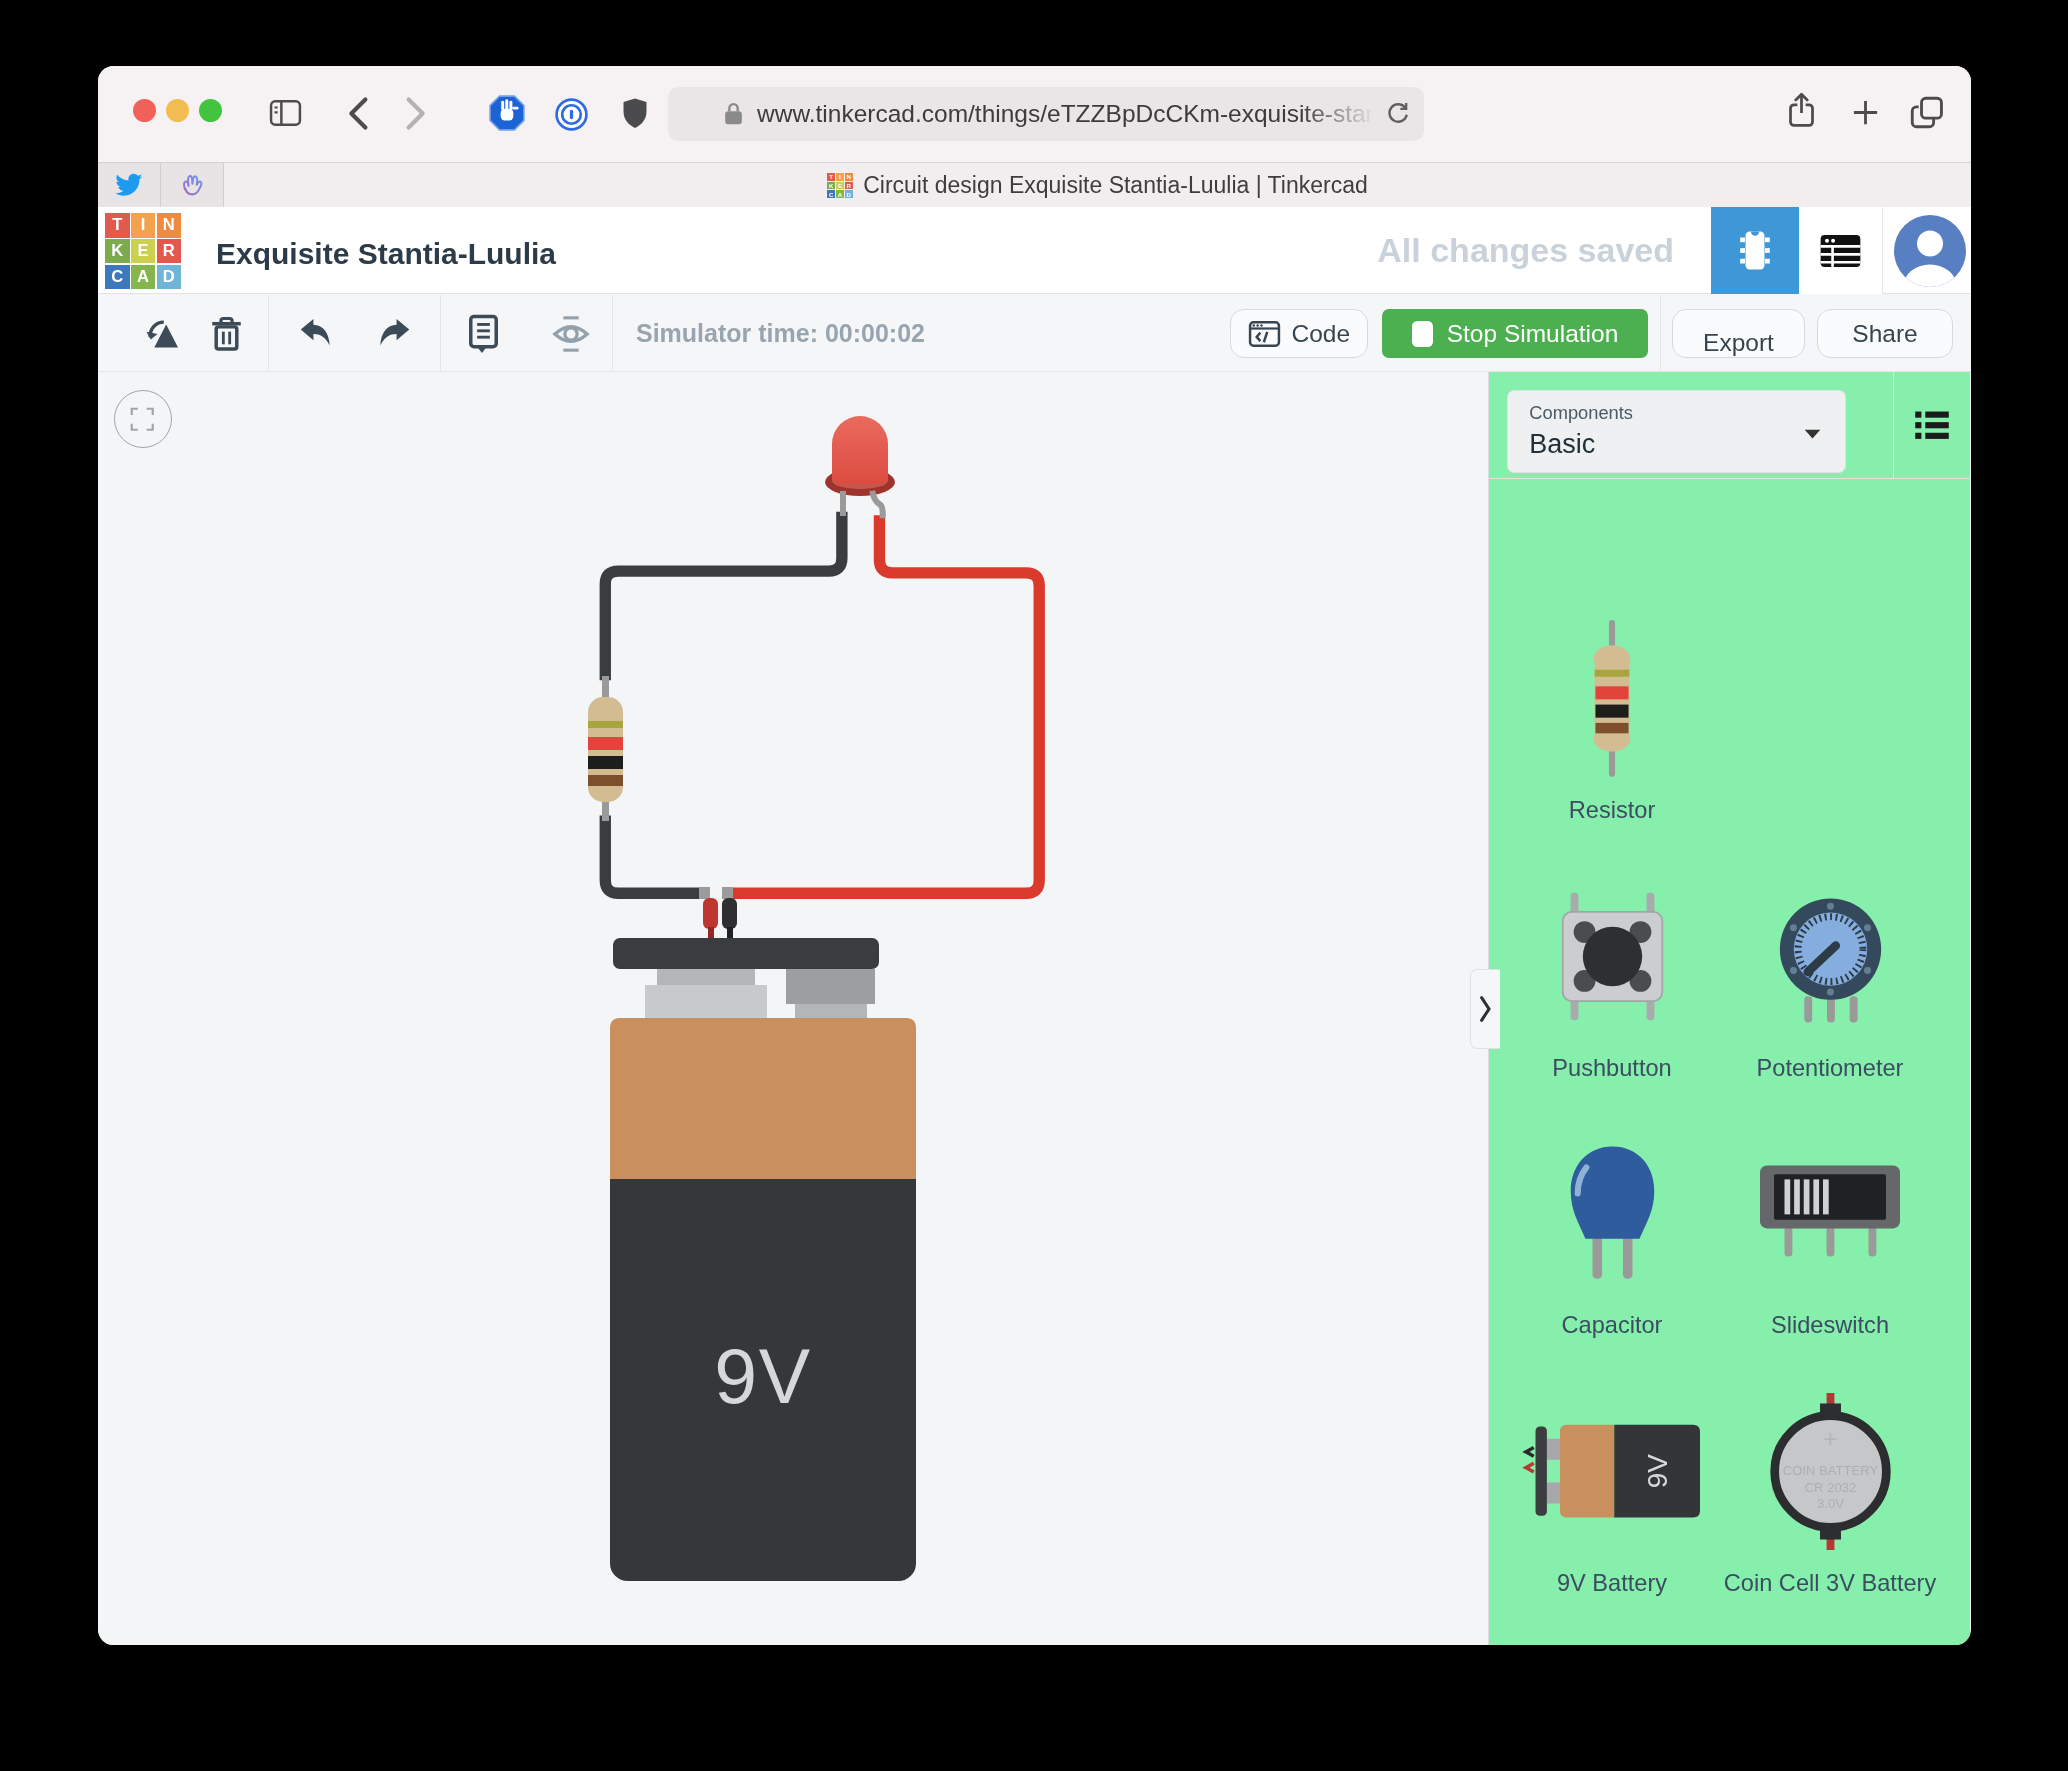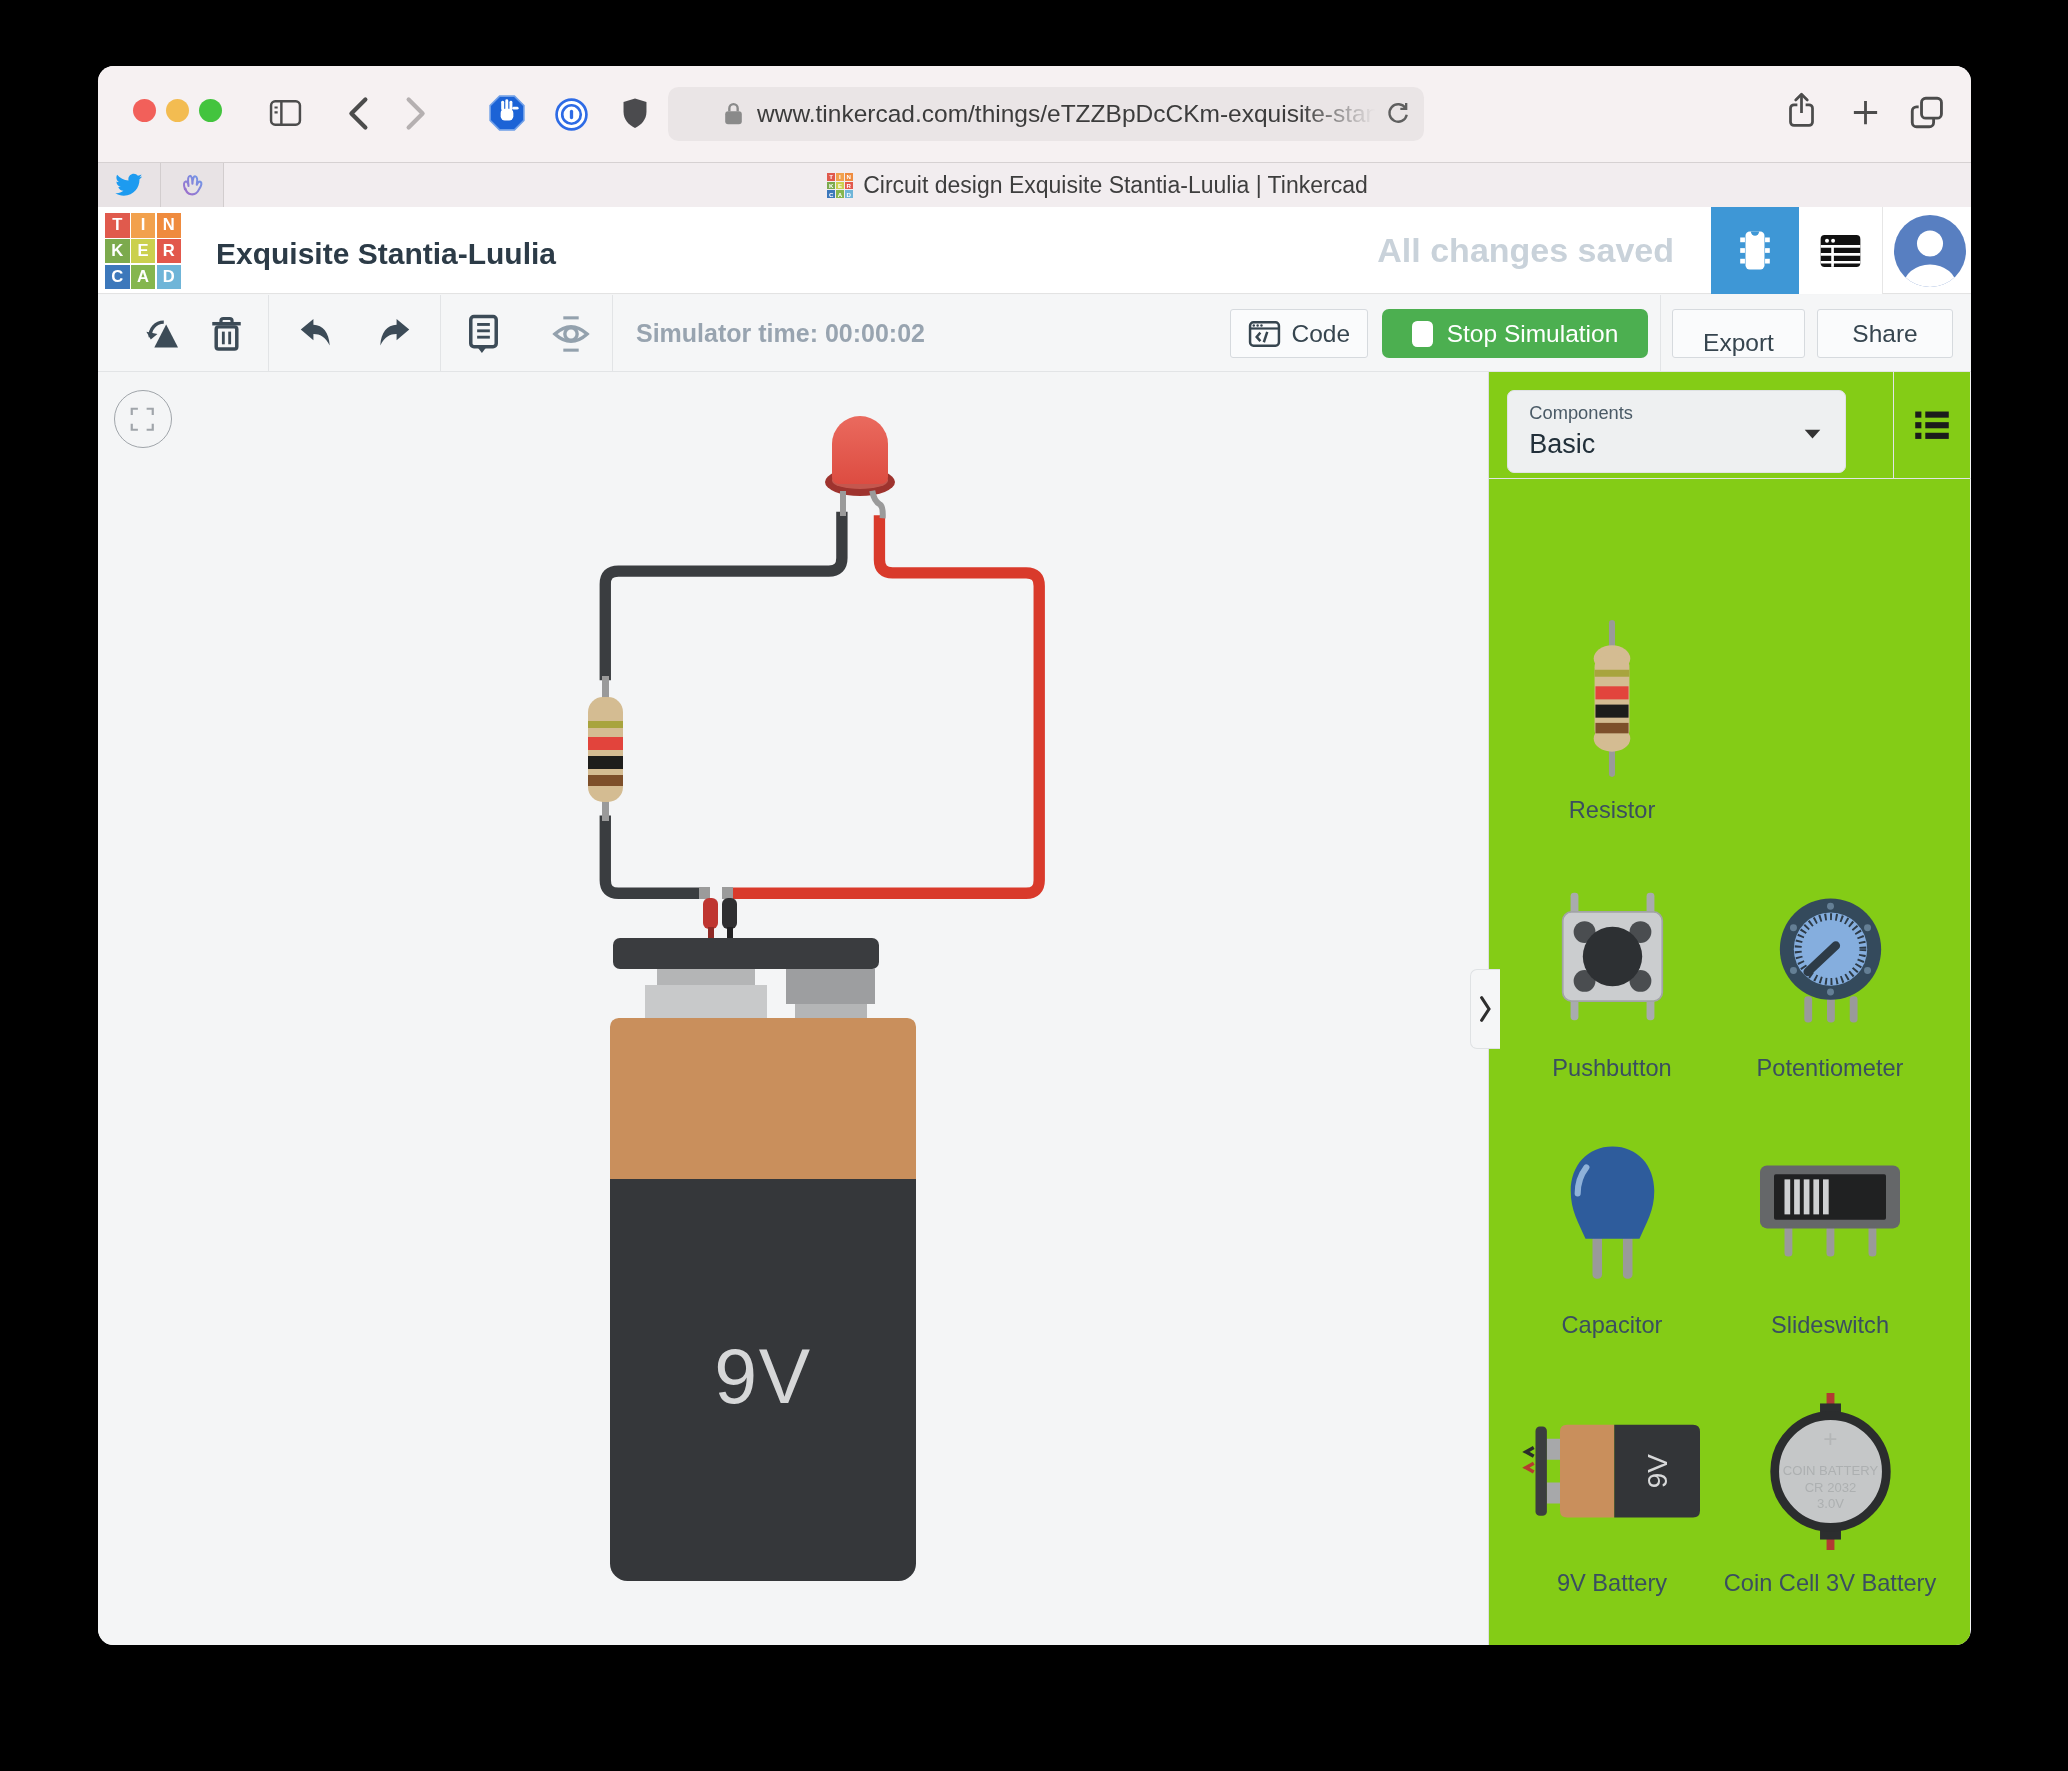--- a/index.html
+++ b/index.html
@@ -50,21 +50,21 @@
   .avatar { position:absolute; left:1796px; top:7.9px; width:72px; height:72px; border-radius:50%;
             background:#587fc1; overflow:hidden; display:flex; align-items:flex-end; justify-content:center; }
 
   
   .tc-toolbar { position:absolute; left:0; top:229px; width:1873px; height:77px; background:#f5f6f7; border-bottom:0.9px solid #e2e4e6; }
   .tb-ic { position:absolute; top:17.5px; width:42px; height:42px; display:flex; align-items:center; justify-content:center; color:#3c4b57; }
   .tb-ic.light { color:#93a1ad; }
   .tb-sep { position:absolute; top:0; width:0.9px; height:77px; background:#e2e4e6; }
   .sim-time { position:absolute; left:538px; top:0; height:77px; display:flex; align-items:center;
               font-size:25px; font-weight:bold; color:#98a4b0; }
-  .tb-btn { position:absolute; top:14px; height:49px; border:0.9px solid #d6dade; border-radius:3px; background:#fafbfc;
+  .tb-btn { position:absolute; top:14px; height:49px; border:0.9px solid #d6dade; border-radius:14px; background:#fafbfc;
             display:flex; align-items:center; justify-content:center; gap:10.5px; font-size:24.5px; color:#36454f; }
   .stop-btn { position:absolute; left:1284px; top:14px; width:266px; height:49px; border-radius:7px; background:#4caf50;
               display:flex; align-items:center; justify-content:center; gap:14px; font-size:24.5px; color:#fff; border:none; }
   .stop-square { width:21px; height:26px; border-radius:5.2px; background:#fff; }
 
   
   .main { position:absolute; left:0; top:306px; width:1873px; height:1273px; }
   .canvas { position:absolute; left:0; top:0; width:1390px; height:1273px; background:#f4f5f6; }
 
   .zoomfit { position:absolute; left:15.7px; top:18.3px; width:58px; height:58px; border-radius:50%;
@@ -89,21 +89,21 @@
   .tip { position:absolute; top:515px; width:10.5px; height:12.2px; background:#9b9b9b; }
   .plug { position:absolute; top:526px; width:15px; height:31px; border-radius:6.1px; }
   .rod  { position:absolute; top:555px; width:6.1px; height:15.7px; }
   .bat-cap { position:absolute; left:515px; top:566px; width:266px; height:31px; border-radius:7px; background:#3a3c3f; }
   .bat-term { position:absolute; }
   .bat-body { position:absolute; left:512px; top:646px; width:306px; height:563px; border-radius:8.7px 8.7px 17.5px 17.5px;
               background:linear-gradient(180deg,#c98f5c 0 161px,#35373a 161px); display:flex; justify-content:center; }
   .bat-label { margin-top:314px; font-size:77px; color:#d6d7d8; letter-spacing:1.7px; }
 
   
-  .panel { position:absolute; left:1390px; top:0; width:482px; height:1273px; background:#84cc16; border-left:0.9px solid #dcdfe2; }
+  .panel { position:absolute; left:1390px; top:0; width:482px; height:1273px; background:#86efac; border-left:0.9px solid #dcdfe2; }
   .panel-head { position:absolute; left:0; top:0; width:482px; height:107px; border-bottom:0.9px solid #e1e4e6; }
   .dropdown { position:absolute; left:18.3px; top:17.5px; width:339px; height:83px; background:#eef0f1;
               border:0.9px solid #dfe2e4; border-radius:7px; }
   .dd-label { position:absolute; left:21px; top:11.4px; font-size:18.3px; color:#4a5a66; }
   .dd-value { position:absolute; left:21px; top:38px; font-size:27px; color:#22303a; }
   .dd-caret { position:absolute; right:23px; top:37px; }
   .head-div { position:absolute; left:404px; top:0; width:0.9px; height:107px; background:#e1e4e6; }
   .listview-btn { position:absolute; left:417px; top:27px; width:52px; height:52px; display:flex; align-items:center; justify-content:center; background:transparent; border:none; }
   .searchbox { position:absolute; left:18.3px; top:127px; width:445px; height:61px; }
   .searchbox input { width:100%; height:100%; border:0.9px solid #d9dcdf; background:#fff; padding:0 52px 0 17.5px;

